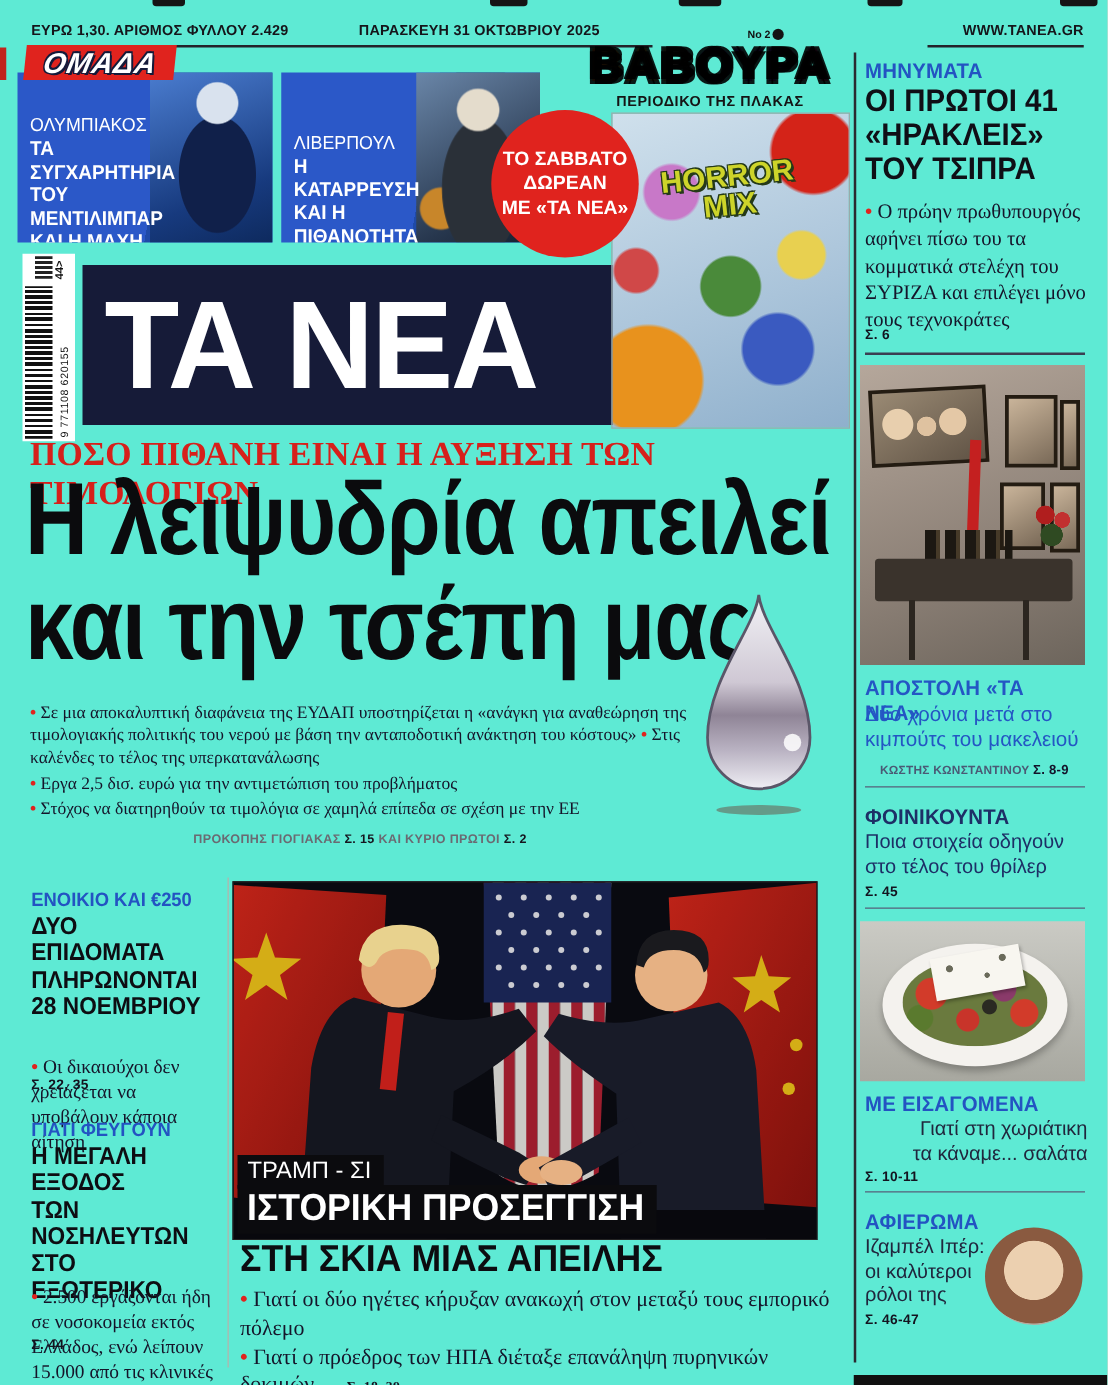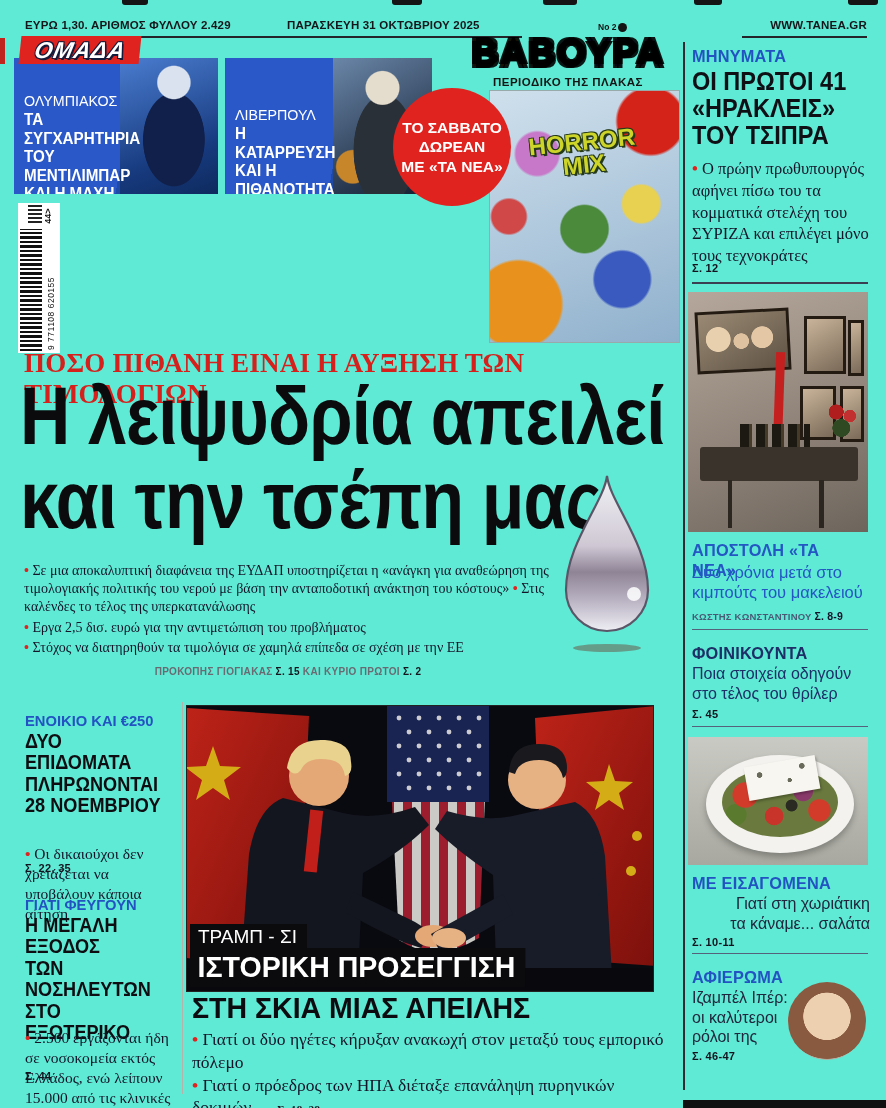--- a/index.html
+++ b/index.html
@@ -207,20 +207,23 @@
   <div class="abs promo">ΤΟ ΣΑΒΒΑΤΟ
 ΔΩΡΕΑΝ
 ΜΕ «ΤΑ ΝΕΑ»</div>
 
   <div class="abs barcode">
     <div class="bc-bars"></div>
     <div class="bc-bars-top"></div>
     <div class="bc-num">9 771108 620155</div>
     <div class="bc-issue">44&gt;</div>
   </div>
+  <div class="abs masthead">
+    <span>ΤΑ ΝΕΑ</span>
+  </div>
 
   <div class="abs lead-kicker">ΠΟΣΟ ΠΙΘΑΝΗ ΕΙΝΑΙ Η ΑΥΞΗΣΗ ΤΩΝ ΤΙΜΟΛΟΓΙΩΝ</div>
   <div class="abs lead-h">
     <div>Η λειψυδρία απειλεί</div>
     <div>και την τσέπη μας</div>
   </div>
   <div class="abs drop">
     <svg width="110" height="185" viewBox="0 0 110 185">
       <defs>
         <linearGradient id="dg" x1="0" y1="0" x2="0" y2="1">
@@ -249,40 +252,40 @@
   </div>
 
   <div class="abs vrule-right"></div>
   <div class="abs vrule-left"></div>
 
   <div class="abs rc rc-kicker" style="top:47px;">ΜΗΝΥΜΑΤΑ</div>
   <div class="abs rc rc-title-big" style="top:68px;">ΟΙ ΠΡΩΤΟΙ 41
 «ΗΡΑΚΛΕΙΣ»
 ΤΟΥ ΤΣΙΠΡΑ</div>
   <div class="abs rc rc-body" style="top:158px;"><span class="rb">•</span> <span>Ο πρώην πρωθυπουργός αφήνει πίσω του τα κομματικά στελέχη του ΣΥΡΙΖΑ και επιλέγει μόνο τους τεχνοκράτες</span></div>
-  <div class="abs rc pgs" style="top:262px;">Σ. 12</div>
+  <div class="abs rc pgs" style="top:262px;">Σ. 6</div>
   <div class="abs rc-rule" style="top:282px;"></div>
 
   <div class="abs memorial">
     <div class="frame" style="left:8px;top:18px;width:94px;height:62px;transform:rotate(-3deg);
       background:radial-gradient(circle at 22% 45%,#e8cfae 0 16%,transparent 17%),radial-gradient(circle at 48% 50%,#dfc2a0 0 14%,transparent 15%),radial-gradient(circle at 72% 45%,#e4c8a6 0 15%,transparent 16%),linear-gradient(150deg,#9a8a74,#5f5244);"></div>
     <div class="frame" style="left:116px;top:24px;width:42px;height:58px;"></div>
     <div class="frame" style="left:160px;top:28px;width:16px;height:56px;"></div>
     <div class="frame" style="left:112px;top:94px;width:36px;height:54px;"></div>
     <div class="frame" style="left:152px;top:94px;width:24px;height:56px;"></div>
     <div class="ribbon"></div>
     <div class="bottles"></div>
     <div class="flowers"></div>
     <div class="mem-table"></div>
     <div class="mem-legs"></div>
   </div>
   <div class="abs rc rc-kicker" style="top:541px;color:#2456c4;">ΑΠΟΣΤΟΛΗ «ΤΑ ΝΕΑ»</div>
   <div class="abs rc rc-title-blue" style="top:562px;">Δύο χρόνια μετά στο
 κιμπούτς του μακελειού</div>
-  <div class="abs rc rc-sig" style="top:610px;">
+  <div class="abs rc rc-sig" style="top:610px;margin-left:12px;">
     <span>ΚΩΣΤΗΣ ΚΩΝΣΤΑΝΤΙΝΟΥ</span>
     <b>Σ. 8-9</b>
   </div>
   <div class="abs rc-rule" style="top:629px;height:1px;background:#55607a;"></div>
 
   <div class="abs rc rc-kicker navy" style="top:644px;">ΦΟΙΝΙΚΟΥΝΤΑ</div>
   <div class="abs rc rc-title-dark navy" style="top:664px;">Ποια στοιχεία οδηγούν
 στο τέλος του θρίλερ</div>
   <div class="abs rc pgs" style="top:708px;">Σ. 45</div>
   <div class="abs rc-rule" style="top:726px;height:1px;background:#55607a;"></div>

